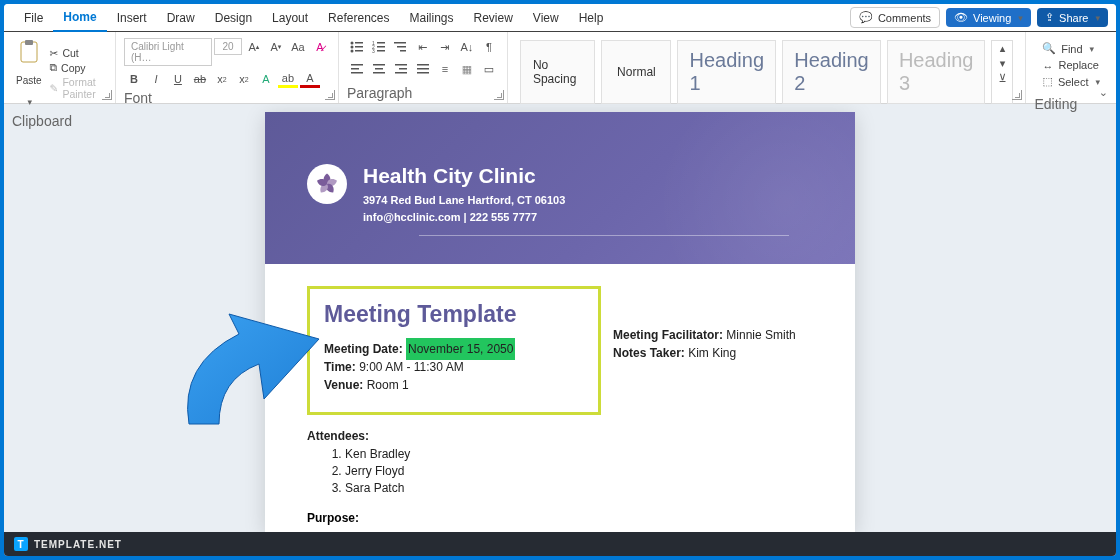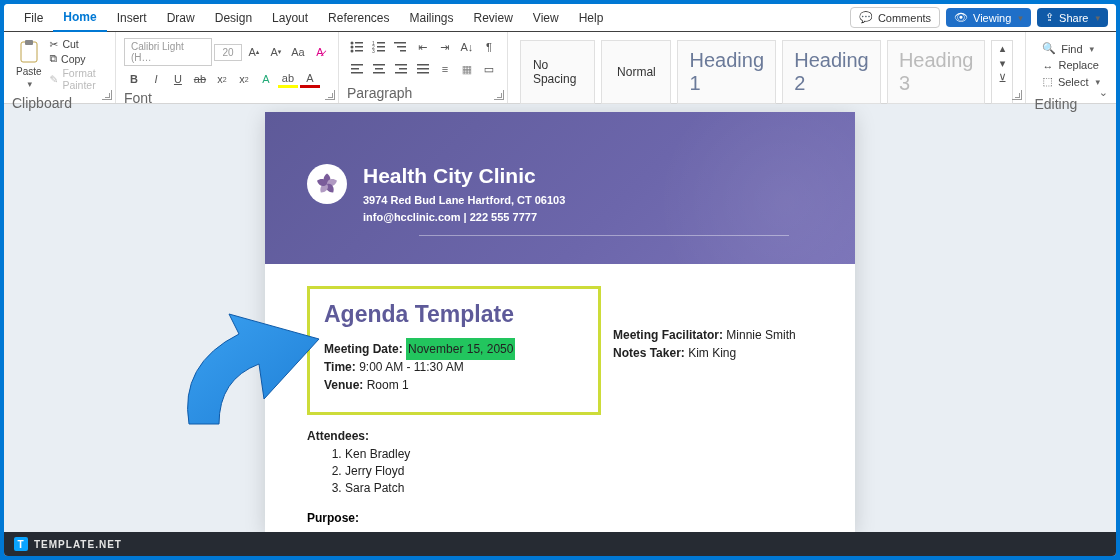--- a/index.html
+++ b/index.html
@@ -13,23 +13,23 @@
 .pill.blue{background:#1f6fc8;color:#fff;border:none}
 .pill.blue2{background:#0f5aa8;color:#fff;border:none}
 .ribbon{background:#fff;height:72px;display:flex;border-bottom:1px solid #d5d5d5;position:relative}
 .grp{border-right:1px solid #e2e2e2;padding:4px 8px 2px 8px;display:flex;flex-direction:column;justify-content:space-between;position:relative}
 .grp-label{text-align:left;font-size:14px;color:#666;padding-top:2px}
 .dlg{position:absolute;right:3px;bottom:3px;width:10px;height:10px;border:1px solid #999;border-left:none;border-top:none}
 .dlg::after{content:"";position:absolute;right:1px;bottom:1px;width:4px;height:4px;border-right:1px solid #999;border-bottom:1px solid #999}
 .vstack{display:flex;flex-direction:column;gap:2px}
 .hstack{display:flex;gap:4px;align-items:center}
 .small{font-size:10.5px;color:#444}
-.btn-v{display:flex;flex-direction:column;align-items:center;gap:2px;padding:4px;font-size:10px;color:#444}
+.btn-v{display:flex;flex-direction:column;align-items:center;gap:11px;padding:4px;font-size:10px;color:#444}
 .font-grp{display:flex;flex-direction:column;gap:4px;padding-top:2px}
-.font-row{display:flex;gap:2px;align-items:center}
+.font-row{display:flex;gap:2px;align-items:flex-start}
 .font-box{border:1px solid #ccc;font-size:10px;padding:2px 6px;color:#999;background:#fff}
 .ribbtn{width:20px;height:18px;display:flex;align-items:center;justify-content:center;font-size:11px;color:#555}
 .ribbtn svg{display:block}
 .styles{display:flex;gap:6px;padding:4px}
 .style-box{border:1px solid #e0e0e0;background:#fafafa;padding:8px 12px;font-size:14px;color:#888;display:flex;align-items:center;min-width:70px;justify-content:center}
 .style-box.big{font-size:20px;color:#6b7a99}
 .editing{padding:4px 8px}
 .editing .erow{display:flex;align-items:center;gap:5px;font-size:11px;color:#444;padding:2px 0}
 .chev{font-size:9px;color:#666;margin-left:2px}
 .canvas{position:absolute;top:100px;left:0;right:0;bottom:24px;overflow:hidden;display:flex;justify-content:center}
@@ -292,21 +292,21 @@
       </div>
       <div class="hd-txt">
         <h1>Health City Clinic</h1>
         <p>3974 Red Bud Lane Hartford, CT 06103</p>
         <p>info@hcclinic.com | 222 555 7777</p>
         <hr class="doc-hr">
       </div>
     </div>
     <div class="doc-body">
       <div class="highlight">
-        <h2>Agenda Template</h2>
+        <h2>Meeting Template</h2>
         <div class="field"><b>Meeting Date:</b> <span class="sel">November 15, 2050</span></div>
         <div class="field"><b>Time:</b><span> 9:00 AM - 11:30 AM</span></div>
         <div class="field"><b>Venue:</b> <span>Room 1</span></div>
       </div>
       <div class="side-fields">
         <div class="field"><b>Meeting Facilitator:</b> <span>Minnie Smith</span></div>
         <div class="field"><b>Notes Taker:</b> <span>Kim King</span></div>
       </div>
       <div class="attendees">
         <div class="field"><b>Attendees:</b></div>

